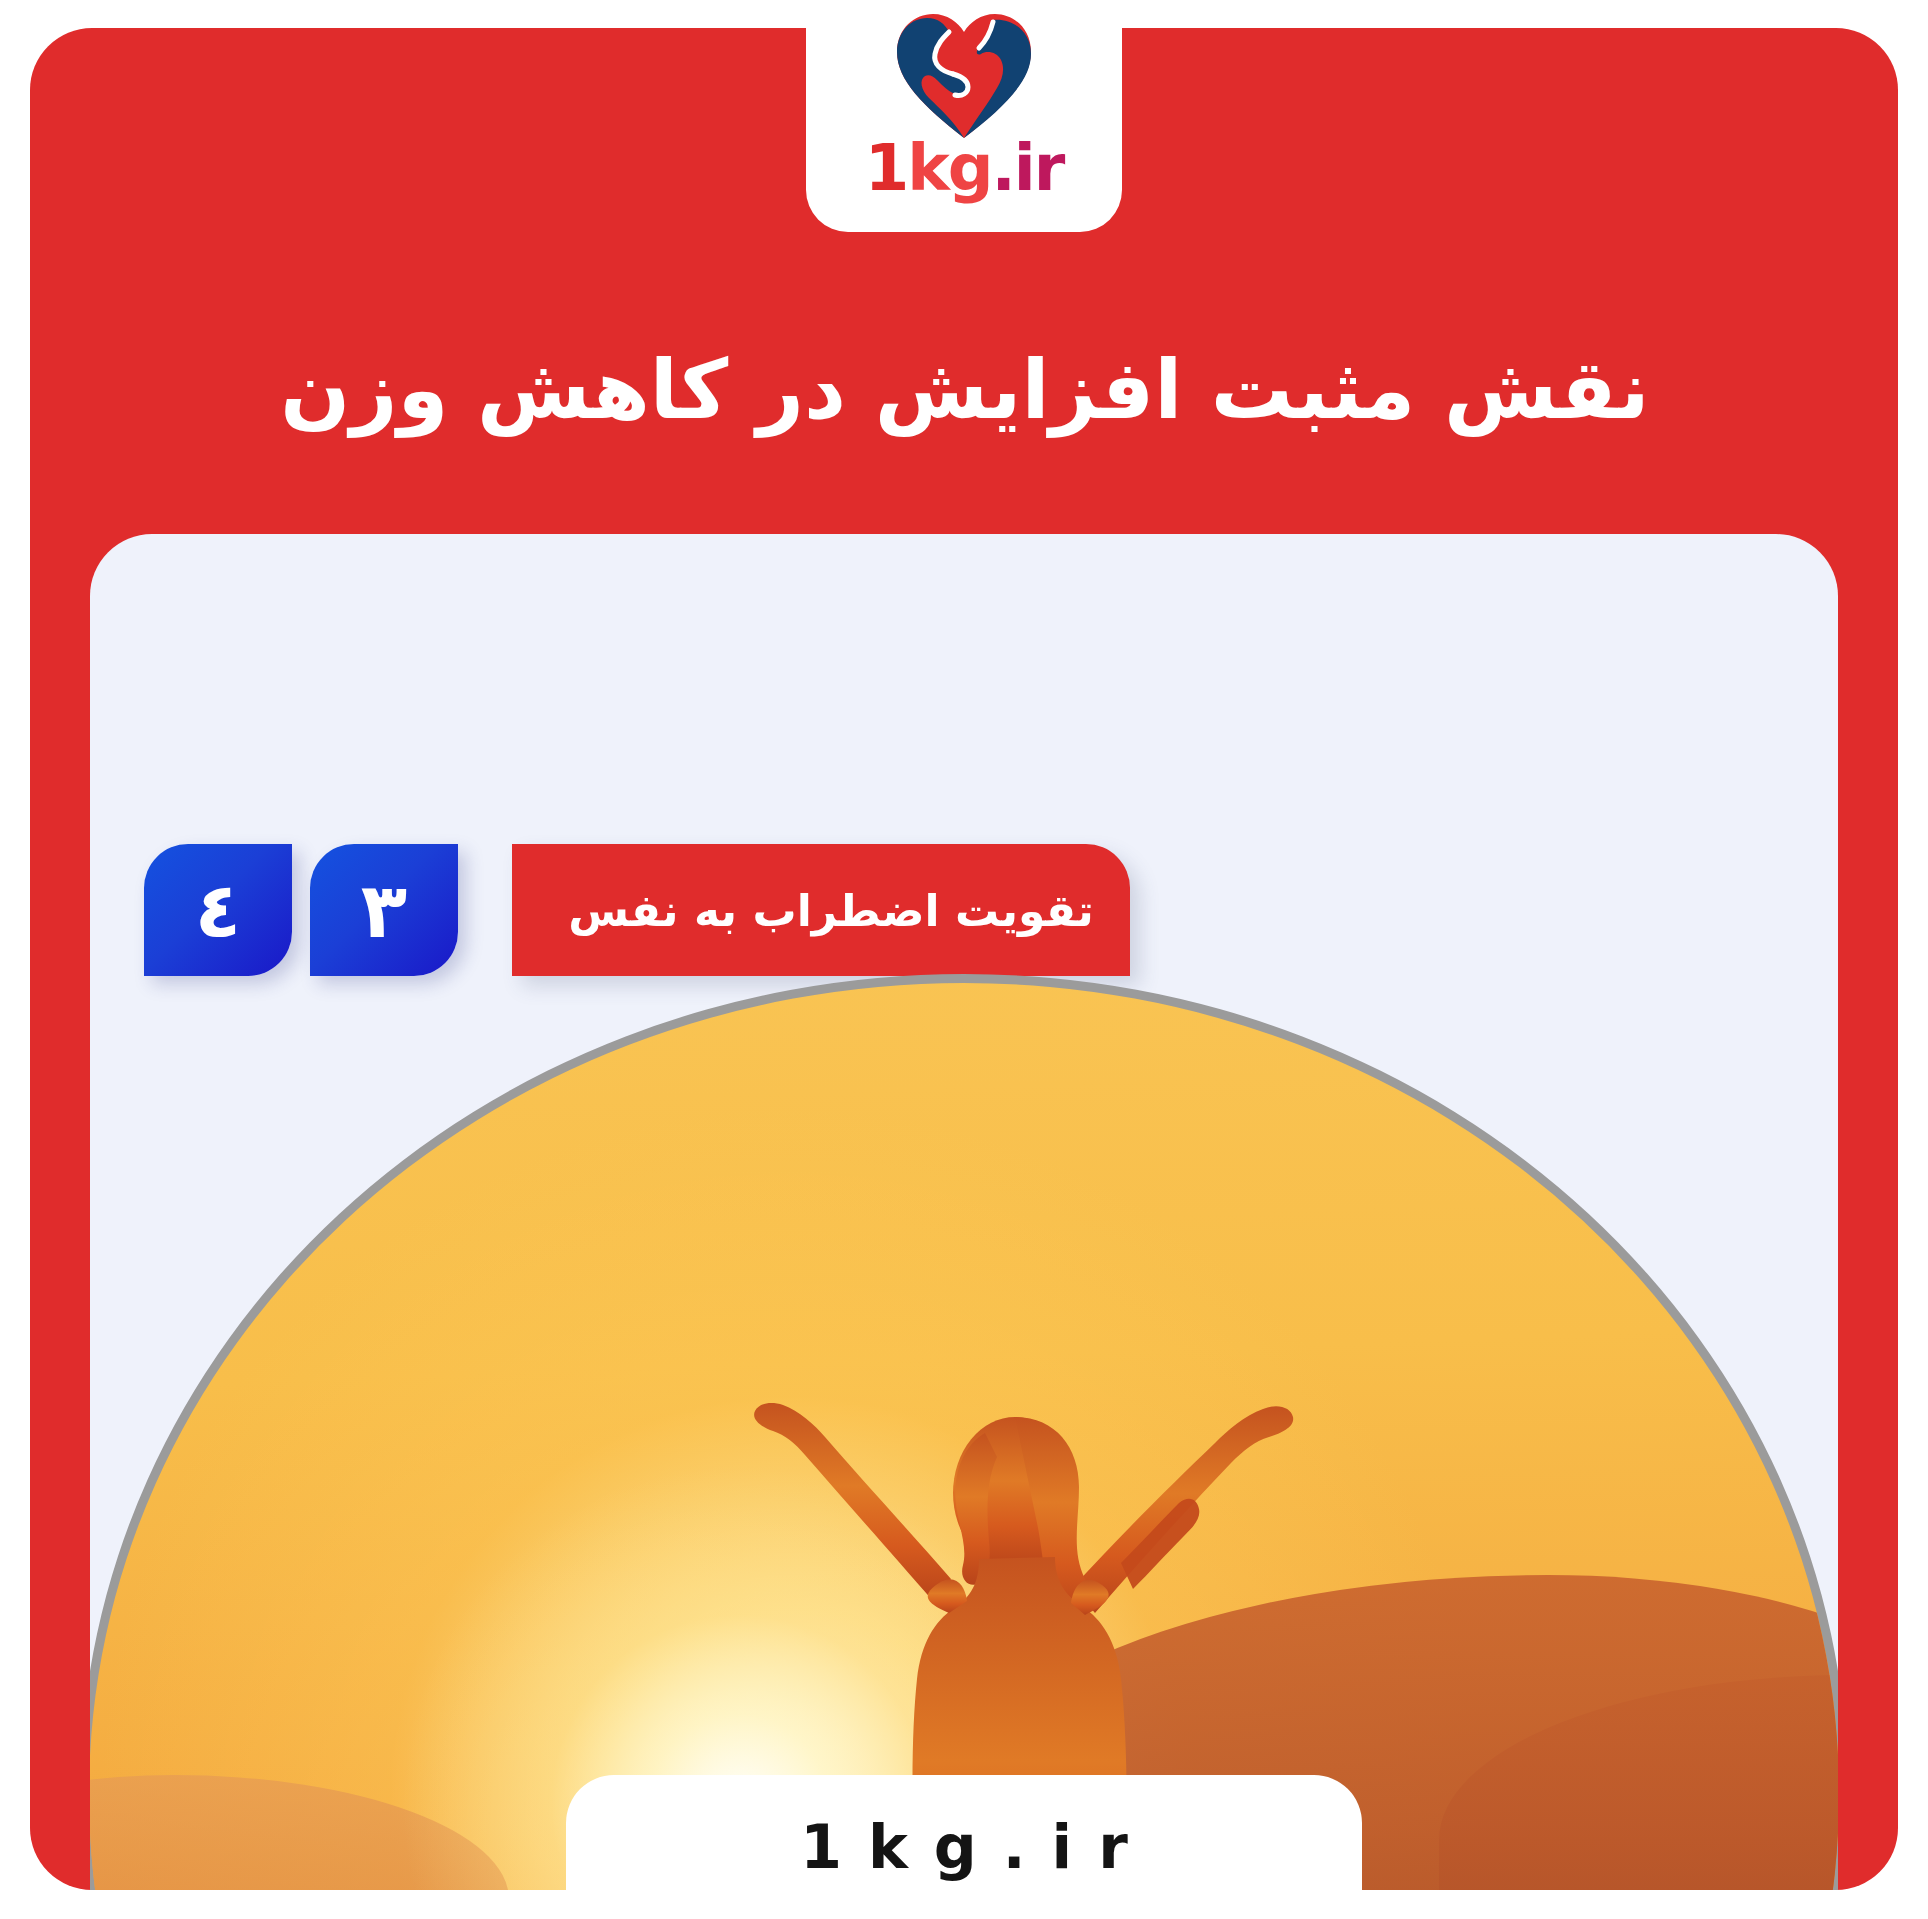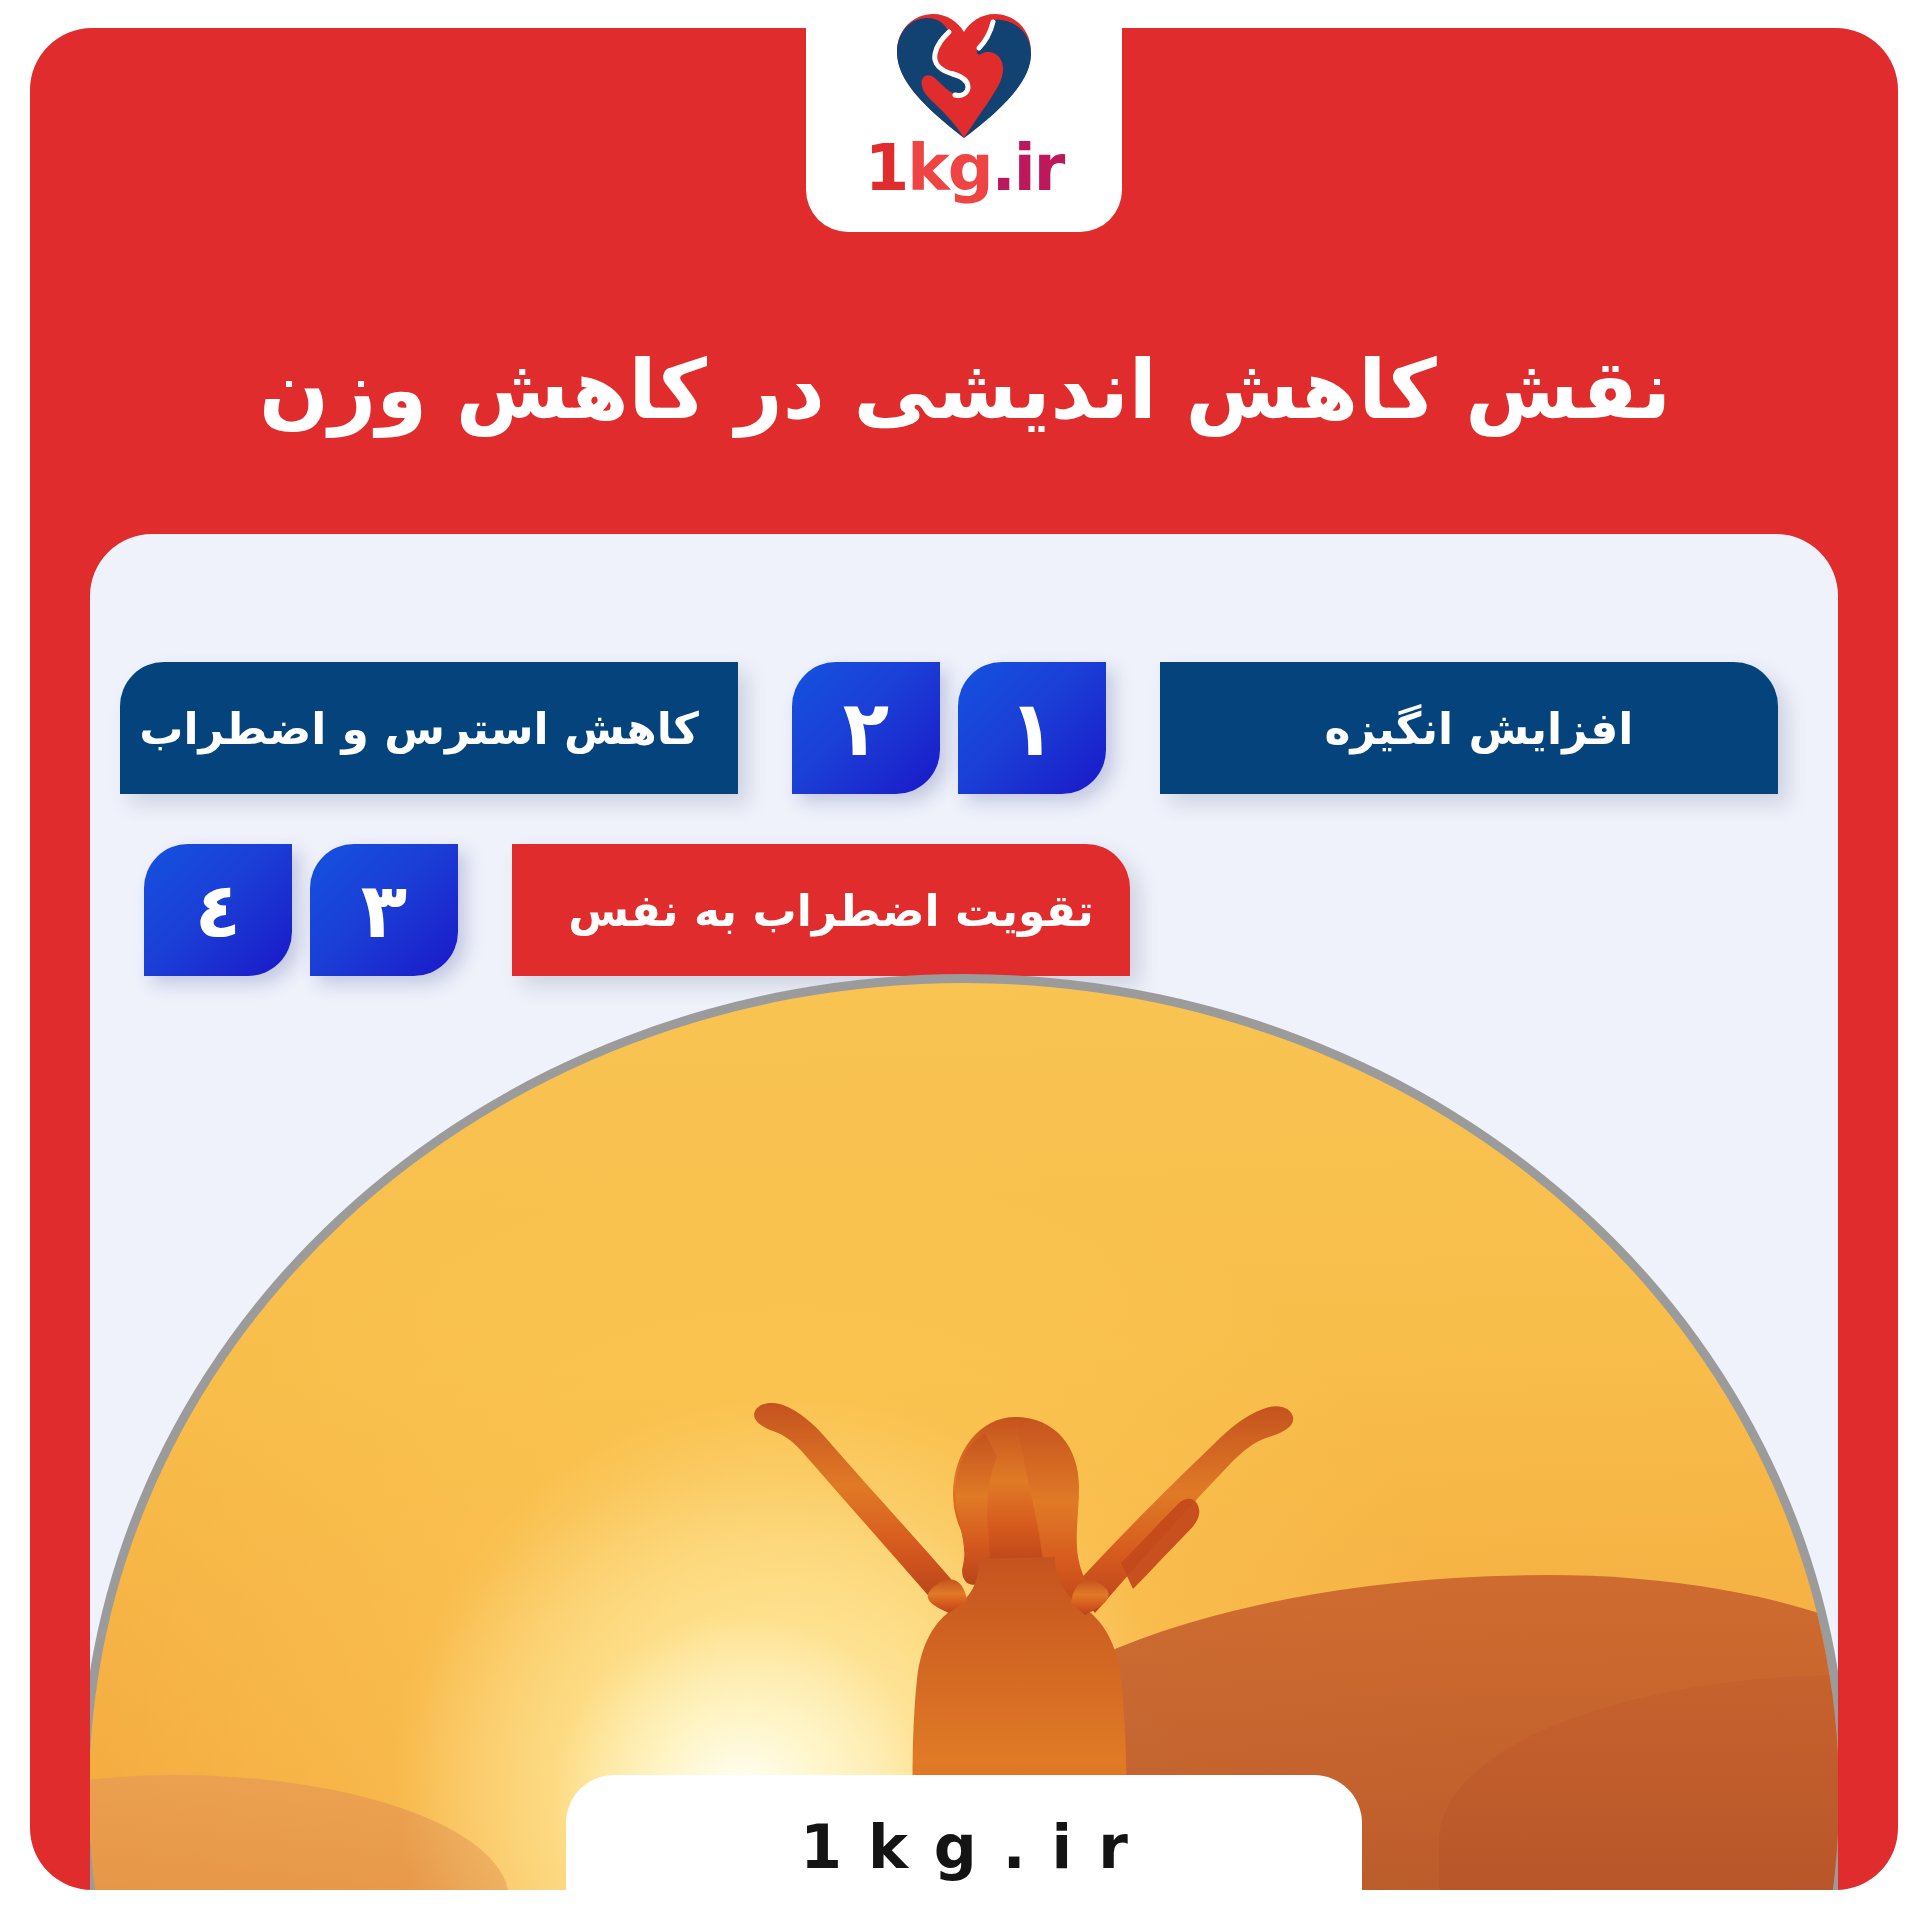--- a/index.html
+++ b/index.html
@@ -221,38 +221,26 @@
       <path d="M100 10 C 118 8, 138 20, 138 44 C 138 72, 108 100, 71 128 C 84 108, 96 92, 104 78 C 110 68, 112 58, 108 50 C 104 42, 94 40, 88 44 C 84 46, 82 42, 86 38 C 94 30, 98 20, 100 10 Z" fill="#114272"></path>
       <path d="M56 22 C 50 28, 44 34, 42 44 C 40 54, 48 61, 60 64" fill="none" stroke="#ffffff" stroke-width="5" stroke-linecap="round"></path>
       <path d="M86 38 C 92 32, 97 24, 100 12" fill="none" stroke="#ffffff" stroke-width="5" stroke-linecap="round"></path>
       <path d="M60 64 C 70 67, 75 71, 75 77 C 75 83, 69 87, 62 85" fill="none" stroke="#ffffff" stroke-width="5" stroke-linecap="round"></path>
     </svg>
     <div id="logo-word">
       <span class="p1">1</span><span class="pkg">kg</span><span class="pir">.ir</span>
     </div>
   </div>
 
-  <h1 id="title">نقش کاهش اندیشی در کاهش وزن</h1>
+  <h1 id="title">نقش مثبت افزایش در کاهش وزن</h1>
 
   <div id="panel">
 
     <div id="cards">
 
-      <div class="card-row row-1">
-        <div class="card card-left nv">
-          <span>کاهش استرس و اضطراب</span>
-        </div>
-        <div class="badge-pair">
-          <div class="badge">٢</div>
-          <div class="badge">١</div>
-        </div>
-        <div class="card card-right nv">
-          <span>افزایش انگیزه</span>
-        </div>
-      </div>
 
       <div class="card-row row-2">
         <div class="badge-pair">
           <div class="badge">٤</div>
           <div class="badge">٣</div>
         </div>
         <div class="card card-right rd">
           <span>تقویت اضطراب به نفس</span>
         </div>
       </div>

